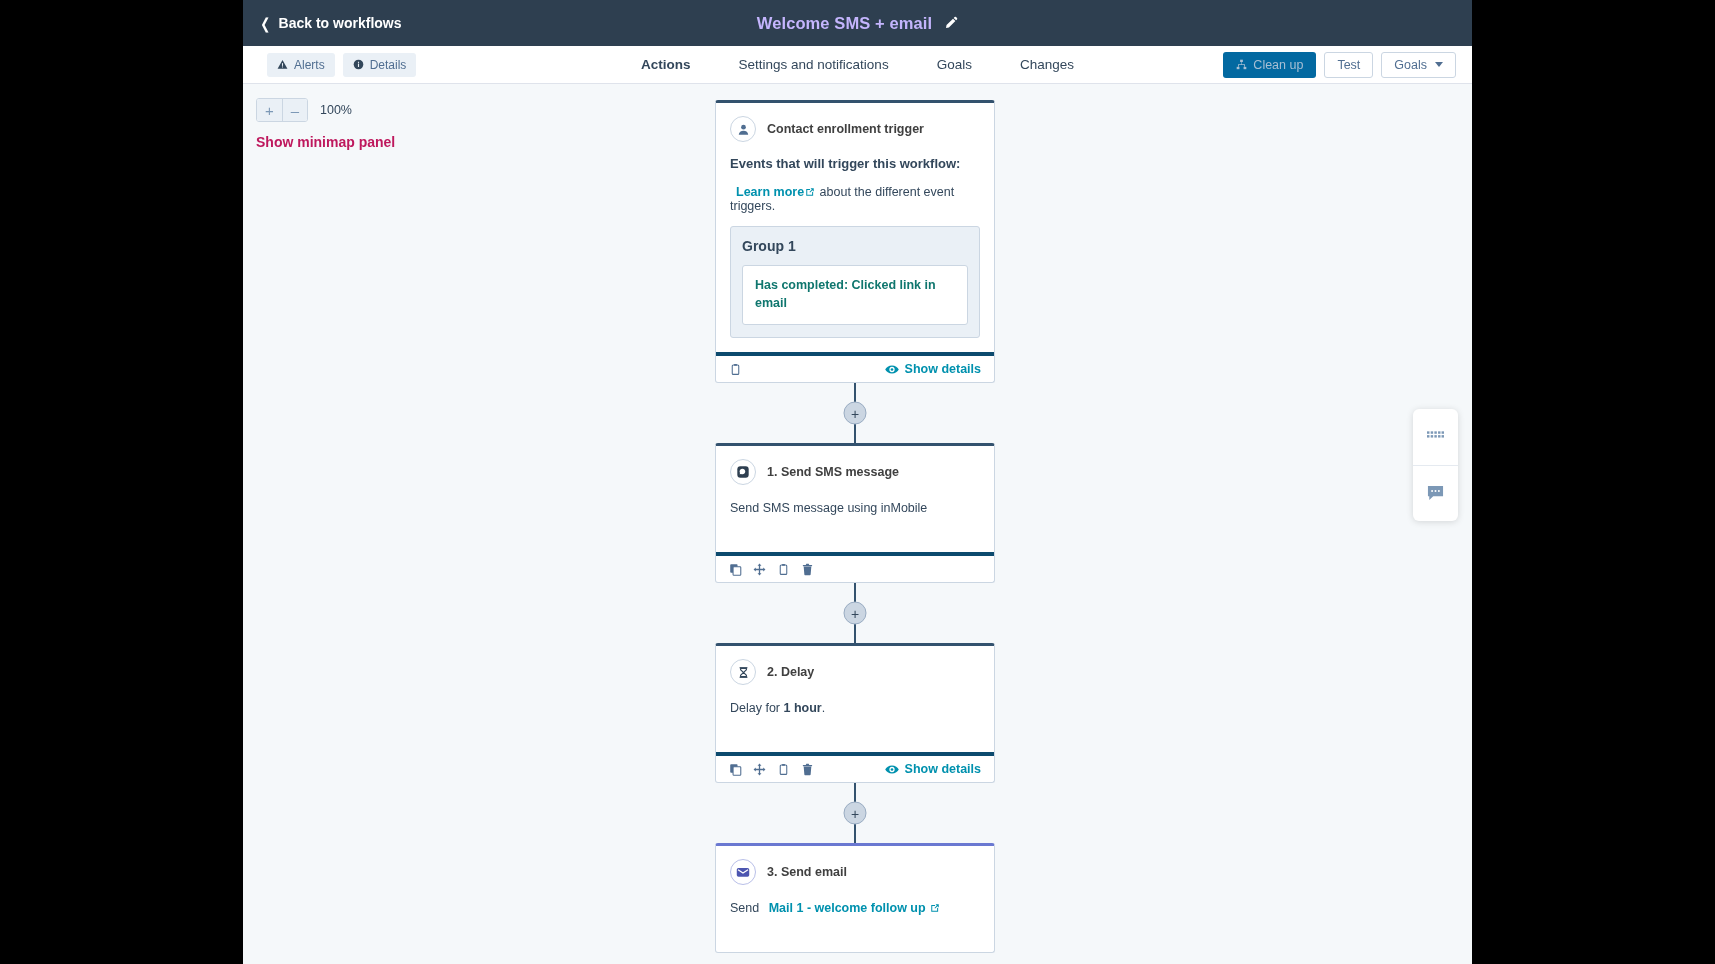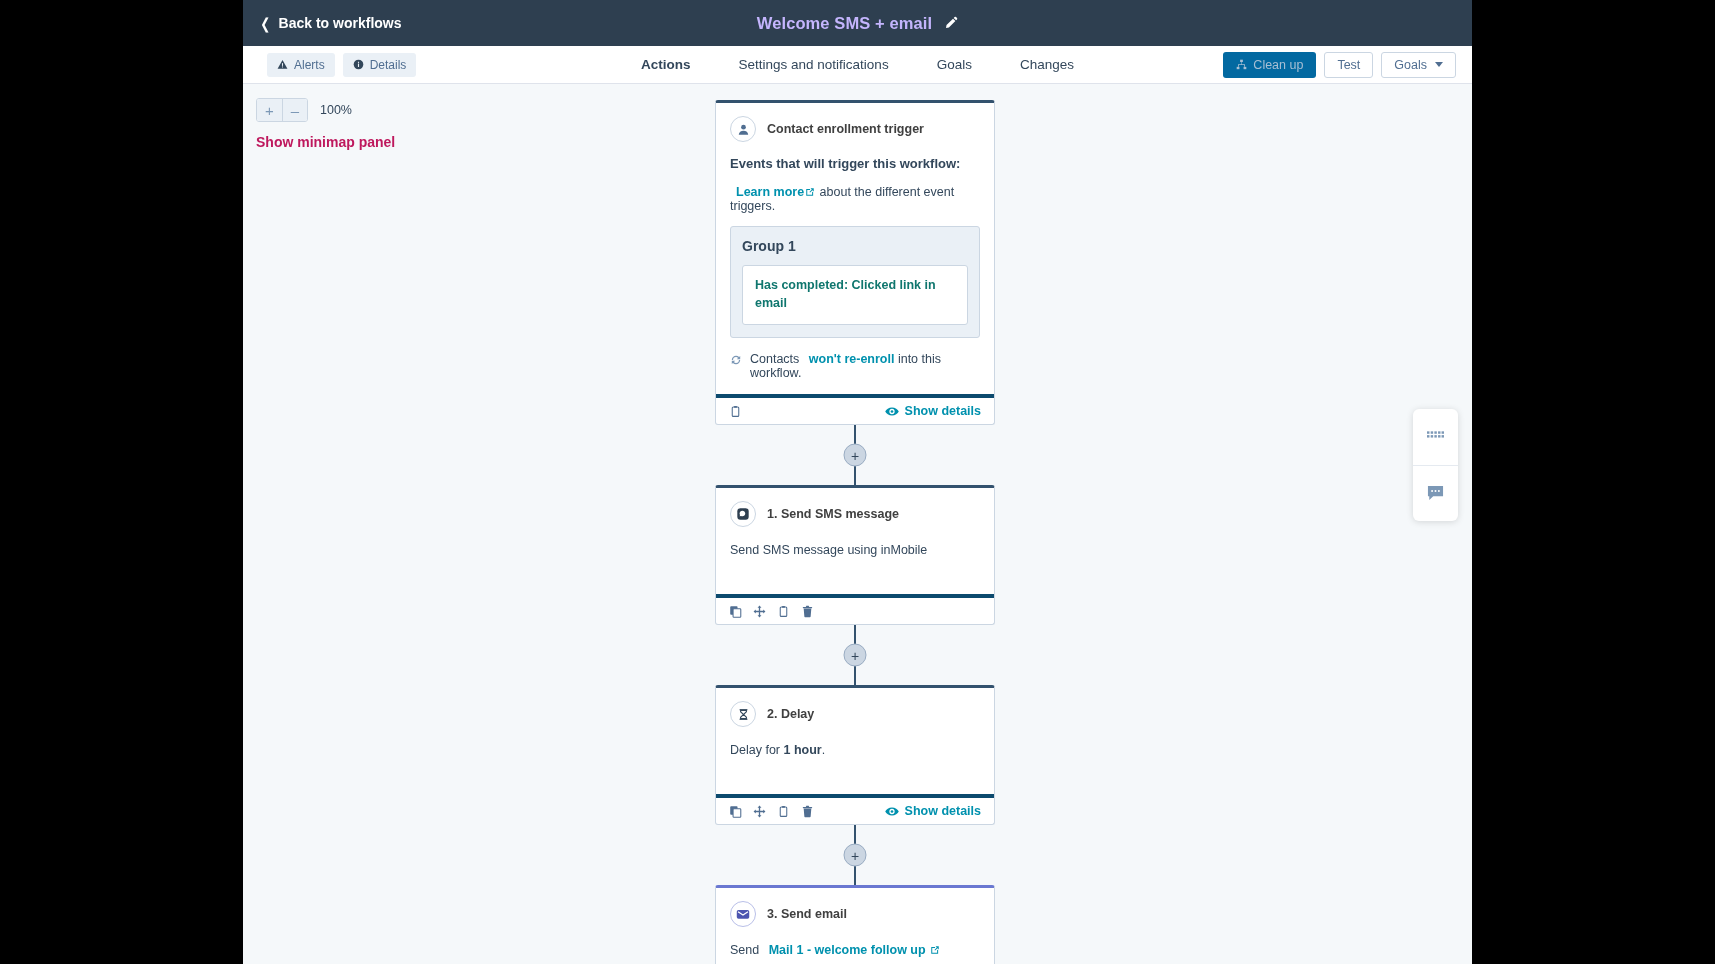--- a/index.html
+++ b/index.html
@@ -543,27 +543,20 @@
                 <path d="M9.4 2H14v4.6h-1.6V4.7l-4.2 4.2-1.1-1.1 4.2-4.2H9.4V2z" fill="#0091ae"></path>
               </svg>
             <span>about the different event triggers.</span>
           </div>
 
           <div class="group-box">
             <div class="group-title">Group 1</div>
             <div class="condition">Has completed: Clicked link in email</div>
           </div>
 
-          <div class="reenroll">
-            <svg width="12" height="12" viewBox="0 0 16 16">
-              <path d="M8 2.4A5.6 5.6 0 0 0 2.4 8h1.7A3.9 3.9 0 0 1 8 4.1c1.1 0 2.1.5 2.8 1.2L9 7.1h4.6V2.6l-1.5 1.5A5.6 5.6 0 0 0 8 2.4z" fill="#7c98b6"></path>
-              <path d="M8 13.6A5.6 5.6 0 0 0 13.6 8h-1.7A3.9 3.9 0 0 1 8 11.9c-1.1 0-2.1-.5-2.8-1.2L7 8.9H2.4v4.5l1.5-1.5a5.6 5.6 0 0 0 4.1 1.7z" fill="#7c98b6"></path>
-            </svg>
-            <div><span>Contacts </span><b class="inline-link">won't re-enroll</b><span> into this workflow.</span></div>
-          </div>
         </div>
 
         <div class="card-footer">
           <div class="footer-icons">
             <span class="fic">
               <svg width="13" height="13" viewBox="0 0 16 16">
                 <rect x="4" y="2.5" width="8" height="11.5" rx="1.2" fill="none" stroke="#506e91" stroke-width="1.3"></rect>
                 <rect x="6.2" y="1.2" width="3.6" height="2.2" rx=".7" fill="#506e91"></rect>
               </svg>
             </span>

